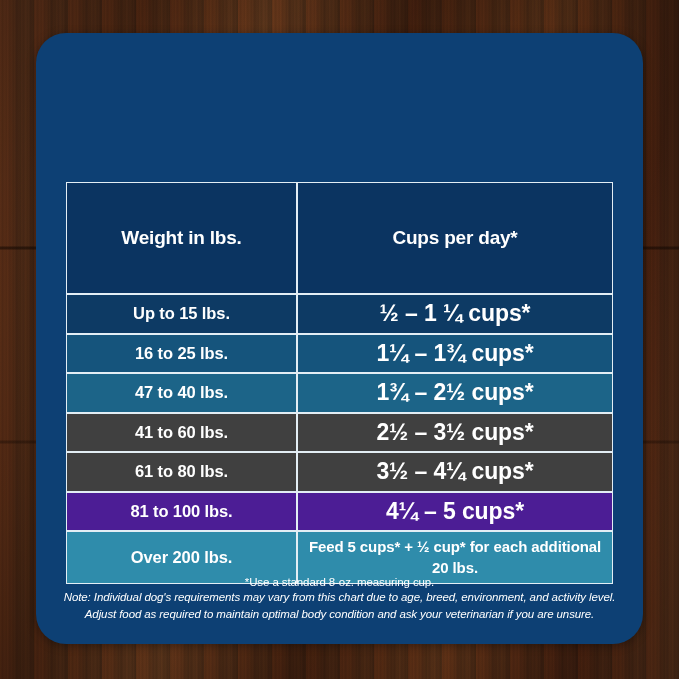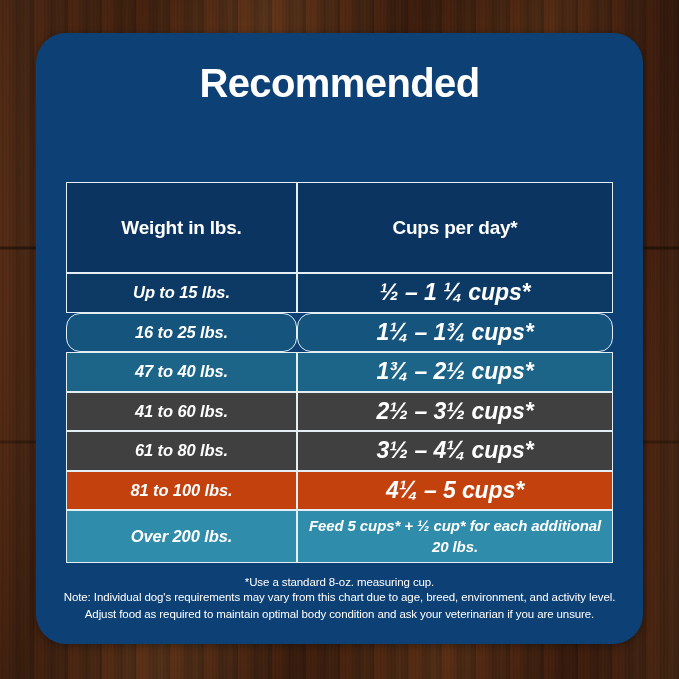--- a/index.html
+++ b/index.html
@@ -103,54 +103,53 @@
     text-align: center;
     vertical-align: middle;
     box-sizing: border-box;
     border: 1px solid #e3eef5;
     padding: 0 4px;
   }
   #feeding-table col.c-weight { width: 231px; }
   #feeding-table col.c-cups   { width: 316px; }
 
   #feeding-table thead th {
-    height: 91px;
+    height: 112px;
     font-size: 19px;
     font-weight: 800;
     letter-spacing: -0.2px;
     background: #0b3461;
   }
 
   #feeding-table tbody td {
     height: 39.5px;
     font-size: 16.5px;
     font-weight: 700;
     letter-spacing: -0.1px;
-    font-style: italic;
   }
   #feeding-table tbody tr.r-last td {
     height: 53px;
     font-weight: 600;
     line-height: 1.35;
   }
   #feeding-table tbody td.cups {
     font-weight: 600;
     font-size: 23px;
   }
   #feeding-table tbody tr.r-last td.cups {
     font-size: 15px;
   }
 
   
   tr.r0 td { background: #0d3a64; }
-  tr.r1 td { background: #15547c; border-radius: 14px; }
+  tr.r1 td { background: #15547c; }
   tr.r2 td { background: #1c6488; }
   tr.r3 td { background: #404040; }
   tr.r4 td { background: #404040; }
-  tr.r5 td { background: #c2410c; }
+  tr.r5 td { background: #4c1d95; }
   tr.r6 td { background: #2f8cab; }
 
   
   #footnotes {
     position: absolute;
     left: 12px;
     right: 12px;
     top: 543px;
     text-align: center;
     color: #ffffff;
@@ -160,31 +159,31 @@
     font-weight: 400;
     margin: 0 0 1px 0;
     letter-spacing: -0.1px;
   }
   #footnotes .fn-line {
     font-size: 11.5px;
     font-weight: 400;
     margin: 0;
     line-height: 1.45;
     letter-spacing: -0.1px;
+    font-style: italic;
   }
 </style>
 </head>
 <body>
 
 <div id="wood-bg"></div>
 
 <div id="card">
 
   <h1 id="title">
-    <span class="tline">Recommended</span>
   </h1>
 
   <table id="feeding-table">
     <colgroup>
       <col class="c-weight">
       <col class="c-cups">
     </colgroup>
     <thead>
       <tr>
         <th>Weight in lbs.</th>

